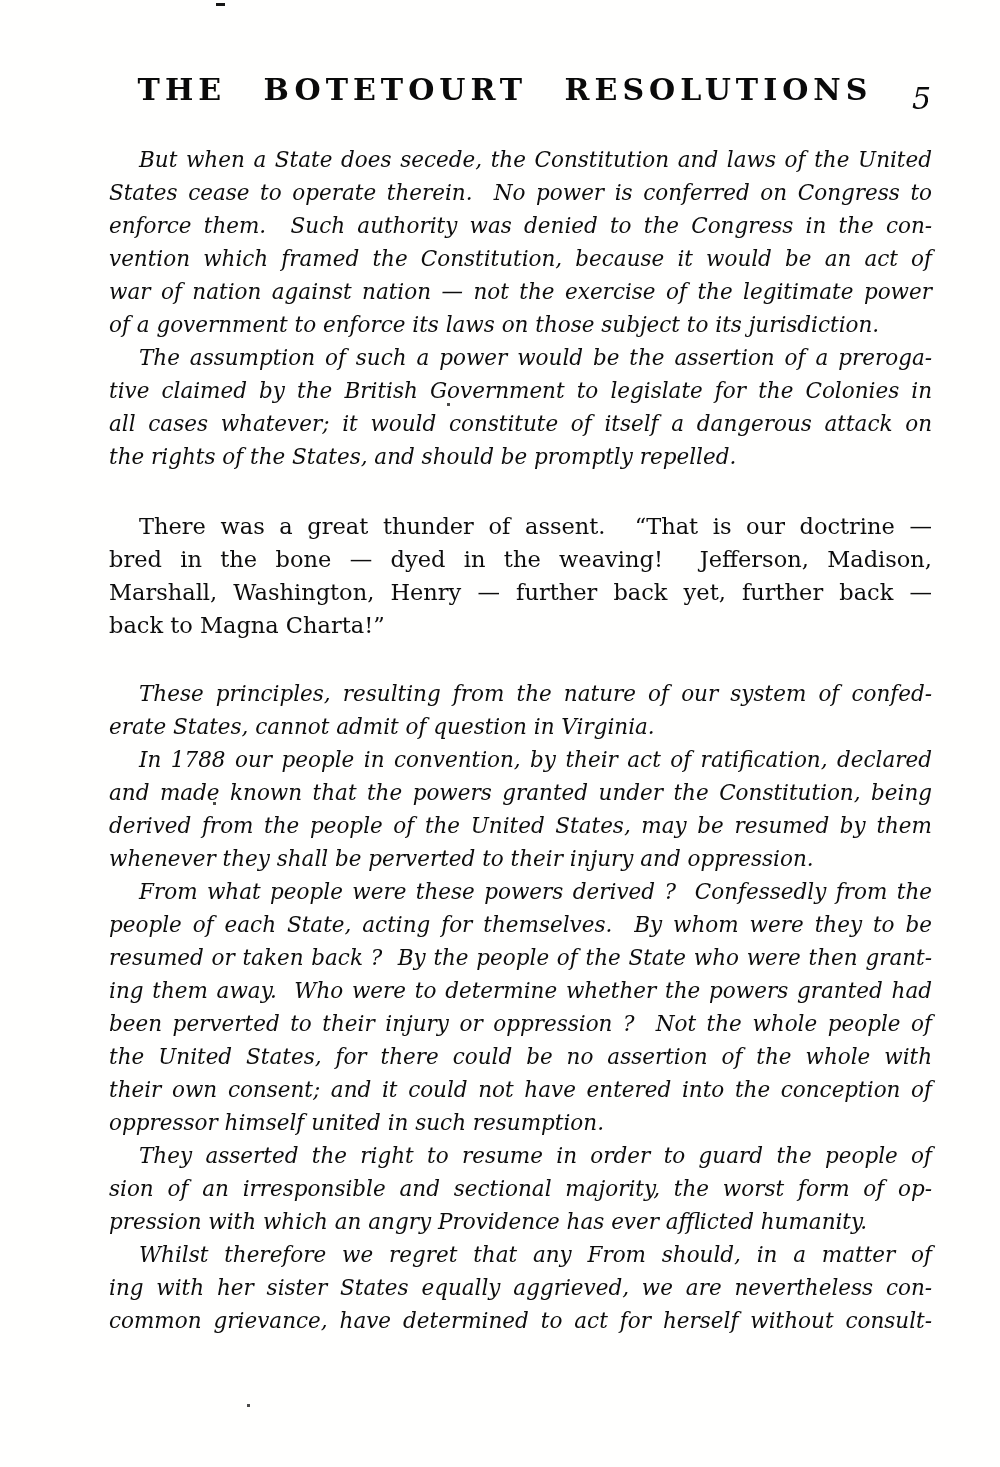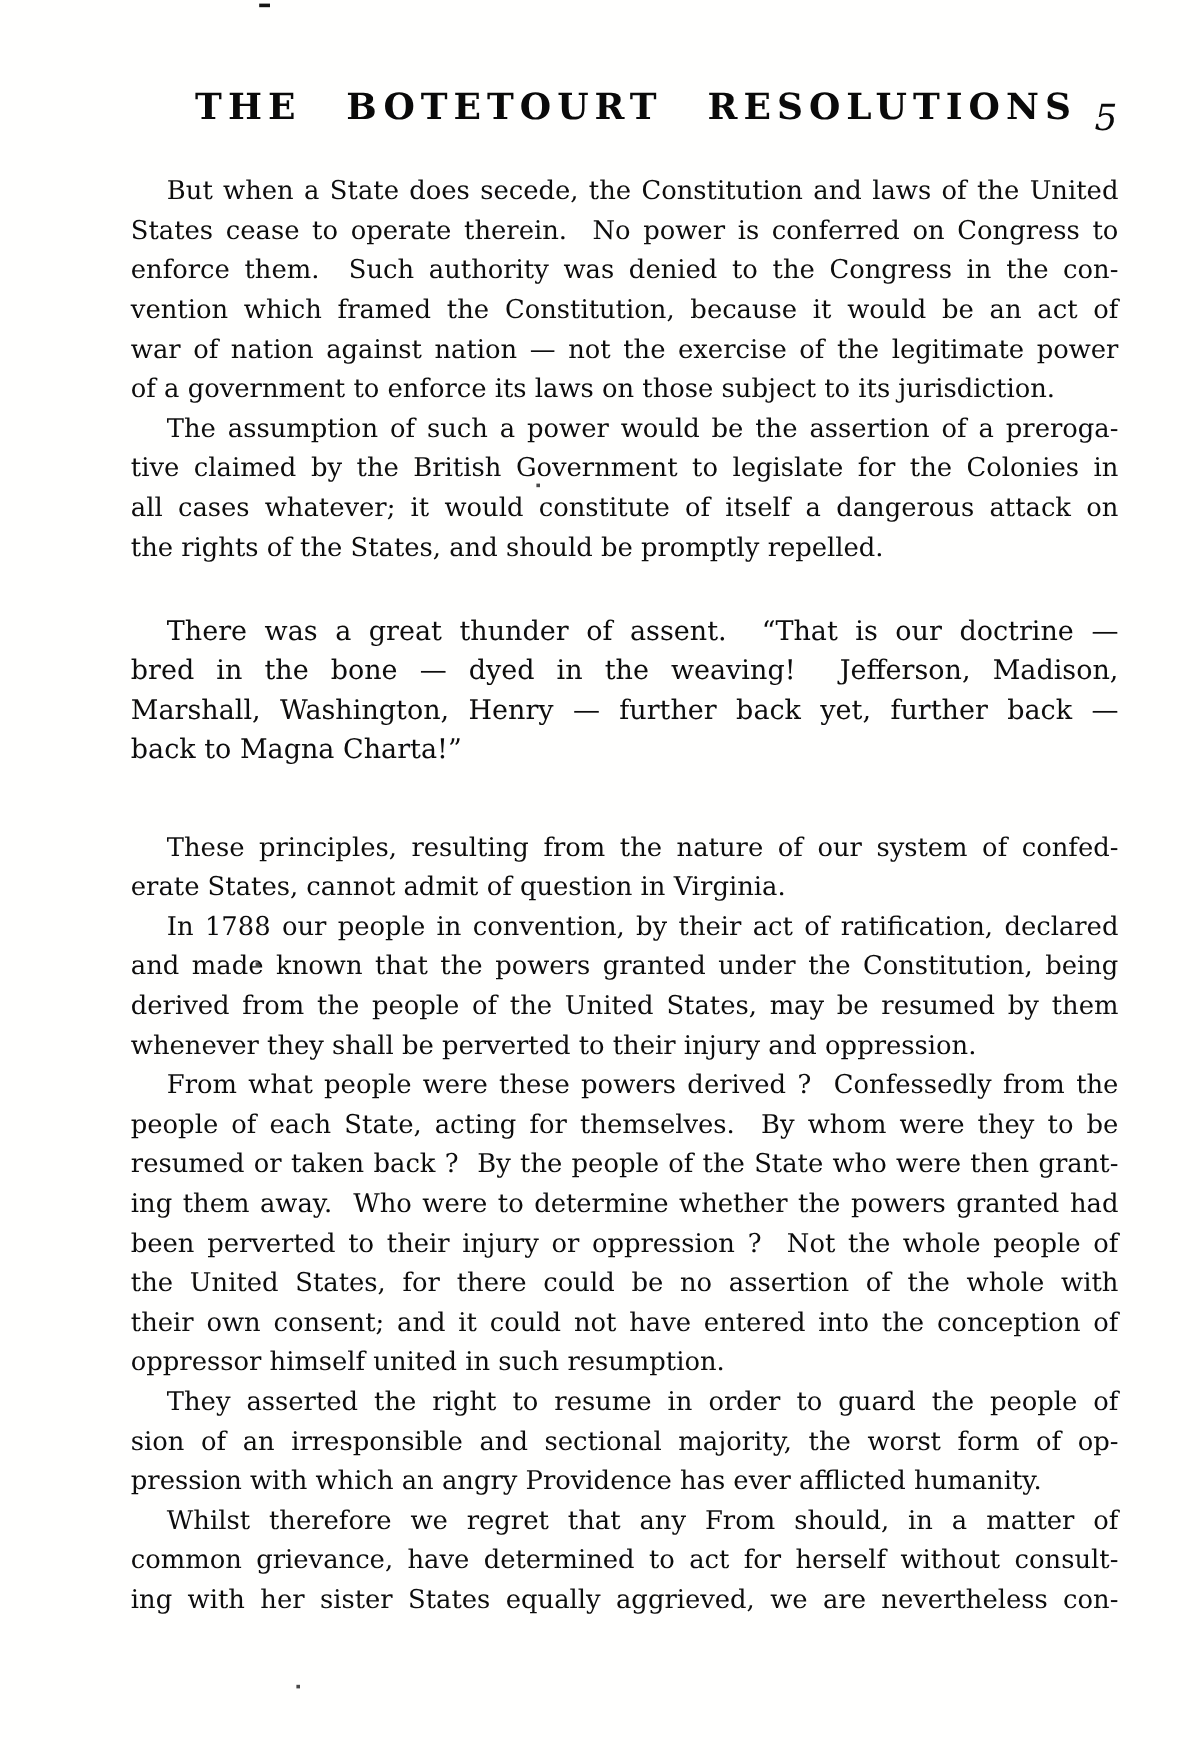--- a/index.html
+++ b/index.html
@@ -9,21 +9,21 @@
     height: 1467px;
     background: #fffffe;
     font-family: "DejaVu Serif", "Liberation Serif", serif;
     color: #0d0d0d;
     overflow: hidden;
     margin: 0 auto;
   }
   .running-head {
     position: absolute;
     top: 71px;
-    left: 530px;
+    left: 505px;
     transform: translateX(-50%);
     white-space: nowrap;
     font-size: 30px;
     font-weight: bold;
     letter-spacing: 5px;
     word-spacing: 22px;
     line-height: 38px;
     color: #0a0a0a;
   }
   .folio {
@@ -35,22 +35,22 @@
     line-height: 38px;
     color: #0a0a0a;
   }
   .text-col {
     position: absolute;
     left: 109px;
     top: 143px;
     width: 823px;
   }
   p.para { margin: 0; padding: 0; }
-  p.italic { font-size: 21.5px; }
-  p.roman  { font-style: normal; font-size: 22.5px; margin-top: 37px; margin-bottom: 48px; }
+  p.italic { font-style: italic; font-size: 21.5px; }
+  p.roman  { font-style: normal; font-size: 22.5px; margin-top: 37px; margin-bottom: 35px; }
   .line {
     line-height: 33px;
     text-align: justify;
     text-align-last: justify;
     white-space: pre-wrap;
   }
   .line.first { text-indent: 30px; }
   .line.last  { text-align-last: left; }
   .artifact { position: absolute; background: #151515; }
   .artifact.faint { background: #4a4a4a; }
@@ -117,18 +117,18 @@
     </p>
 
     <p class="para italic">
       <span class="line first" style="display:block">They asserted the right to resume in order to guard the people of</span>
       <span class="line" style="display:block">sion of an irresponsible and sectional majority, the worst form of op-</span>
       <span class="line last" style="display:block">pression with which an angry Providence has ever afflicted humanity.</span>
     </p>
 
     <p class="para italic">
       <span class="line first" style="display:block">Whilst therefore we regret that any From should, in a matter of</span>
+      <span class="line last" style="text-align-last: justify; display:block">ing with her sister States equally aggrieved, we are nevertheless con-</span>
       <span class="line" style="display:block">common grievance, have determined to act for herself without consult-</span>
-      <span class="line last" style="text-align-last: justify; display:block">ing with her sister States equally aggrieved, we are nevertheless con-</span>
     </p>
 
   </div>
 </div>
 
 </body></html>

